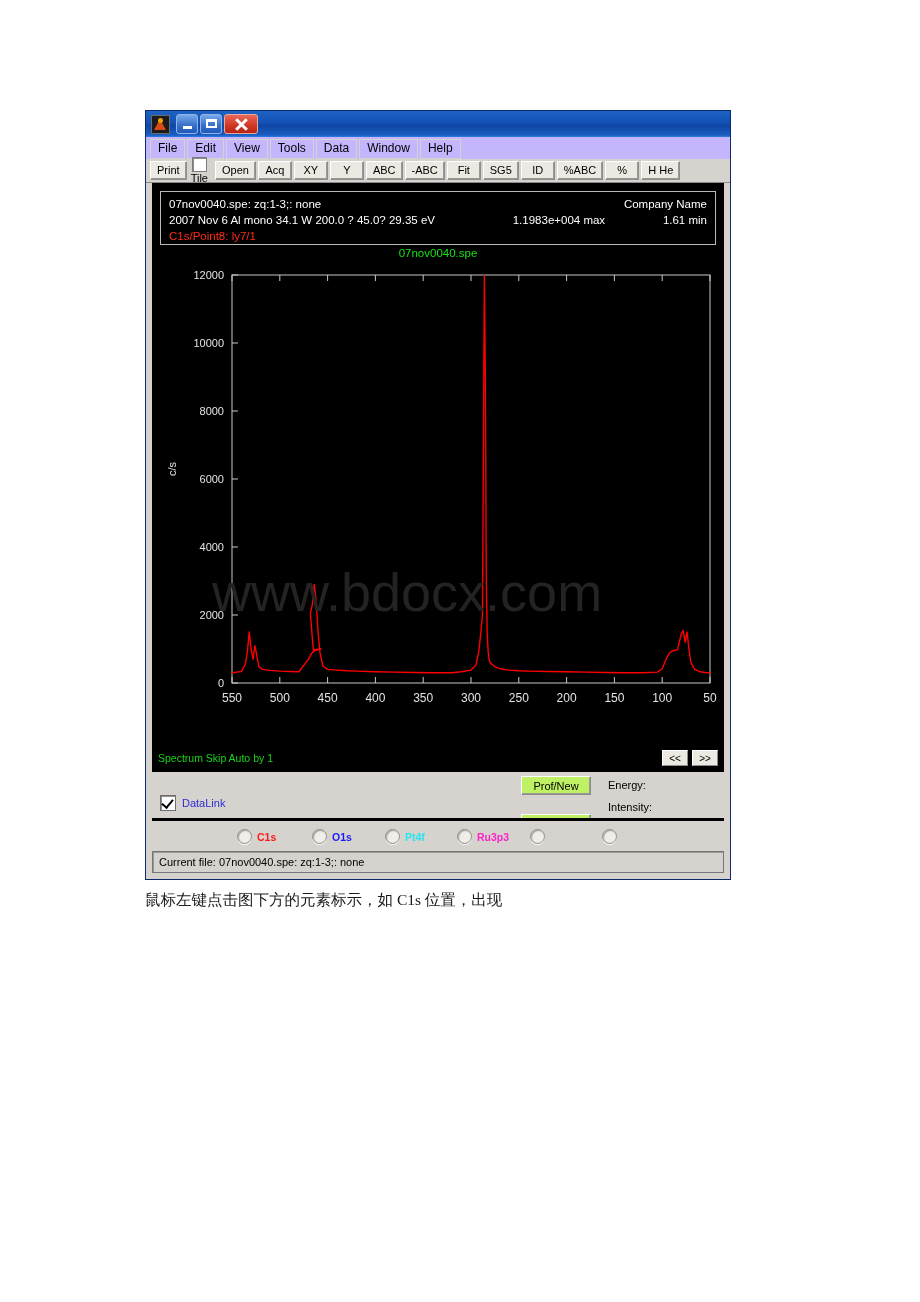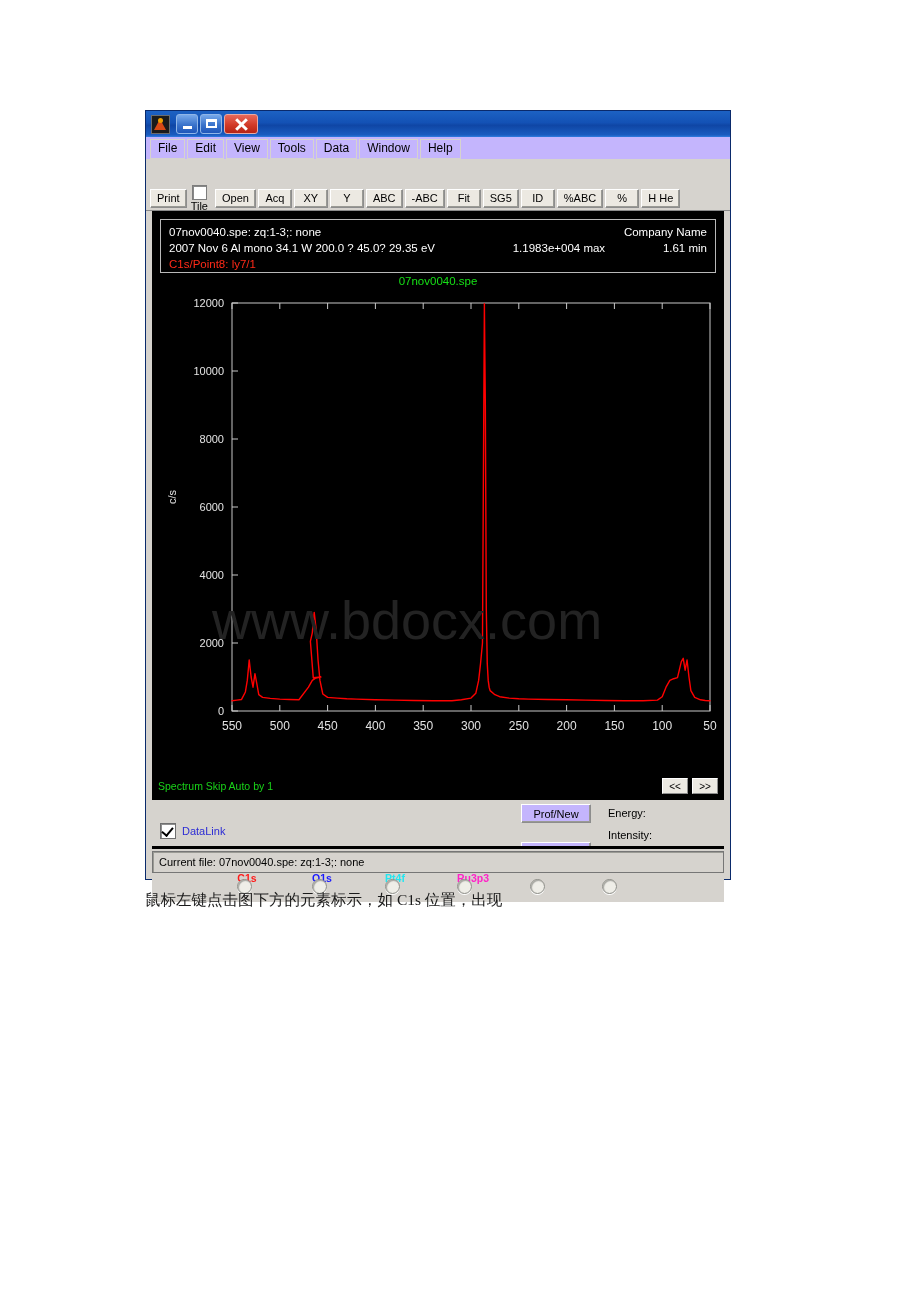--- a/index.html
+++ b/index.html
@@ -122,21 +122,20 @@
 
   
   .toolbar {
     height: 24px;
     background: #d6d3ce;
     display: flex;
     align-items: center;
     padding: 1px 3px 2px 4px;
     box-sizing: border-box;
     border-bottom: 1px solid #8a8a8a;
-    margin-top: 28px;
   }
   .tb-btn {
     font-size: 11px;
     color: #000;
     height: 19px;
     min-width: 34px;
     padding: 0 6px;
     margin-right: 2px;
     background: #ece9e2;
     border: 1px solid #8d8d8d;
@@ -257,41 +256,41 @@
   .dl-check:after{
     content:"";
     position:absolute;left:3px;top:1px;width:5px;height:9px;
     border:solid #000;border-width:0 2px 2px 0;
     transform: rotate(40deg);
   }
   .dl-label{font-size:11px;color:#2b2bd4;}
   .mid-btn {
     position:absolute;
     width: 70px; height: 19px;
-    background:#c4b5fd; border:1px solid #8d8d8d;
+    background:#bef264; border:1px solid #8d8d8d;
     border-top-color:#fff;border-left-color:#fff;
     box-shadow: inset -1px -1px 0 #9a9a94;
     font-size:11px; color:#000;
     display:flex;align-items:center;justify-content:center;
     box-sizing:border-box;
   }
   .mid-txt{ position:absolute; font-size:11px; color:#000; }
 
   
   .radiopanel{
     position: relative;
     margin: 0 6px;
     height: 56px;
     background:#d6d3ce;
     border-top: 3px solid #000;
     box-sizing: border-box;
   }
   .radio-item{
     position:absolute;
-    display:flex; align-items:center;flex-direction:column;
+    display:flex; align-items:center;
   }
   .rb {
     width: 13px; height: 13px; border-radius:50%;
     background: #efeee8;
     border: 1px solid #8a8a84;
     box-shadow: inset 1px 1px 1px #a5a5a0, 0 1px 0 #ffffff;
     margin-right: 5px;
     flex: 0 0 auto;
   }
   .rb-label{ font-size:10.5px; font-weight:bold; white-space:nowrap;}

